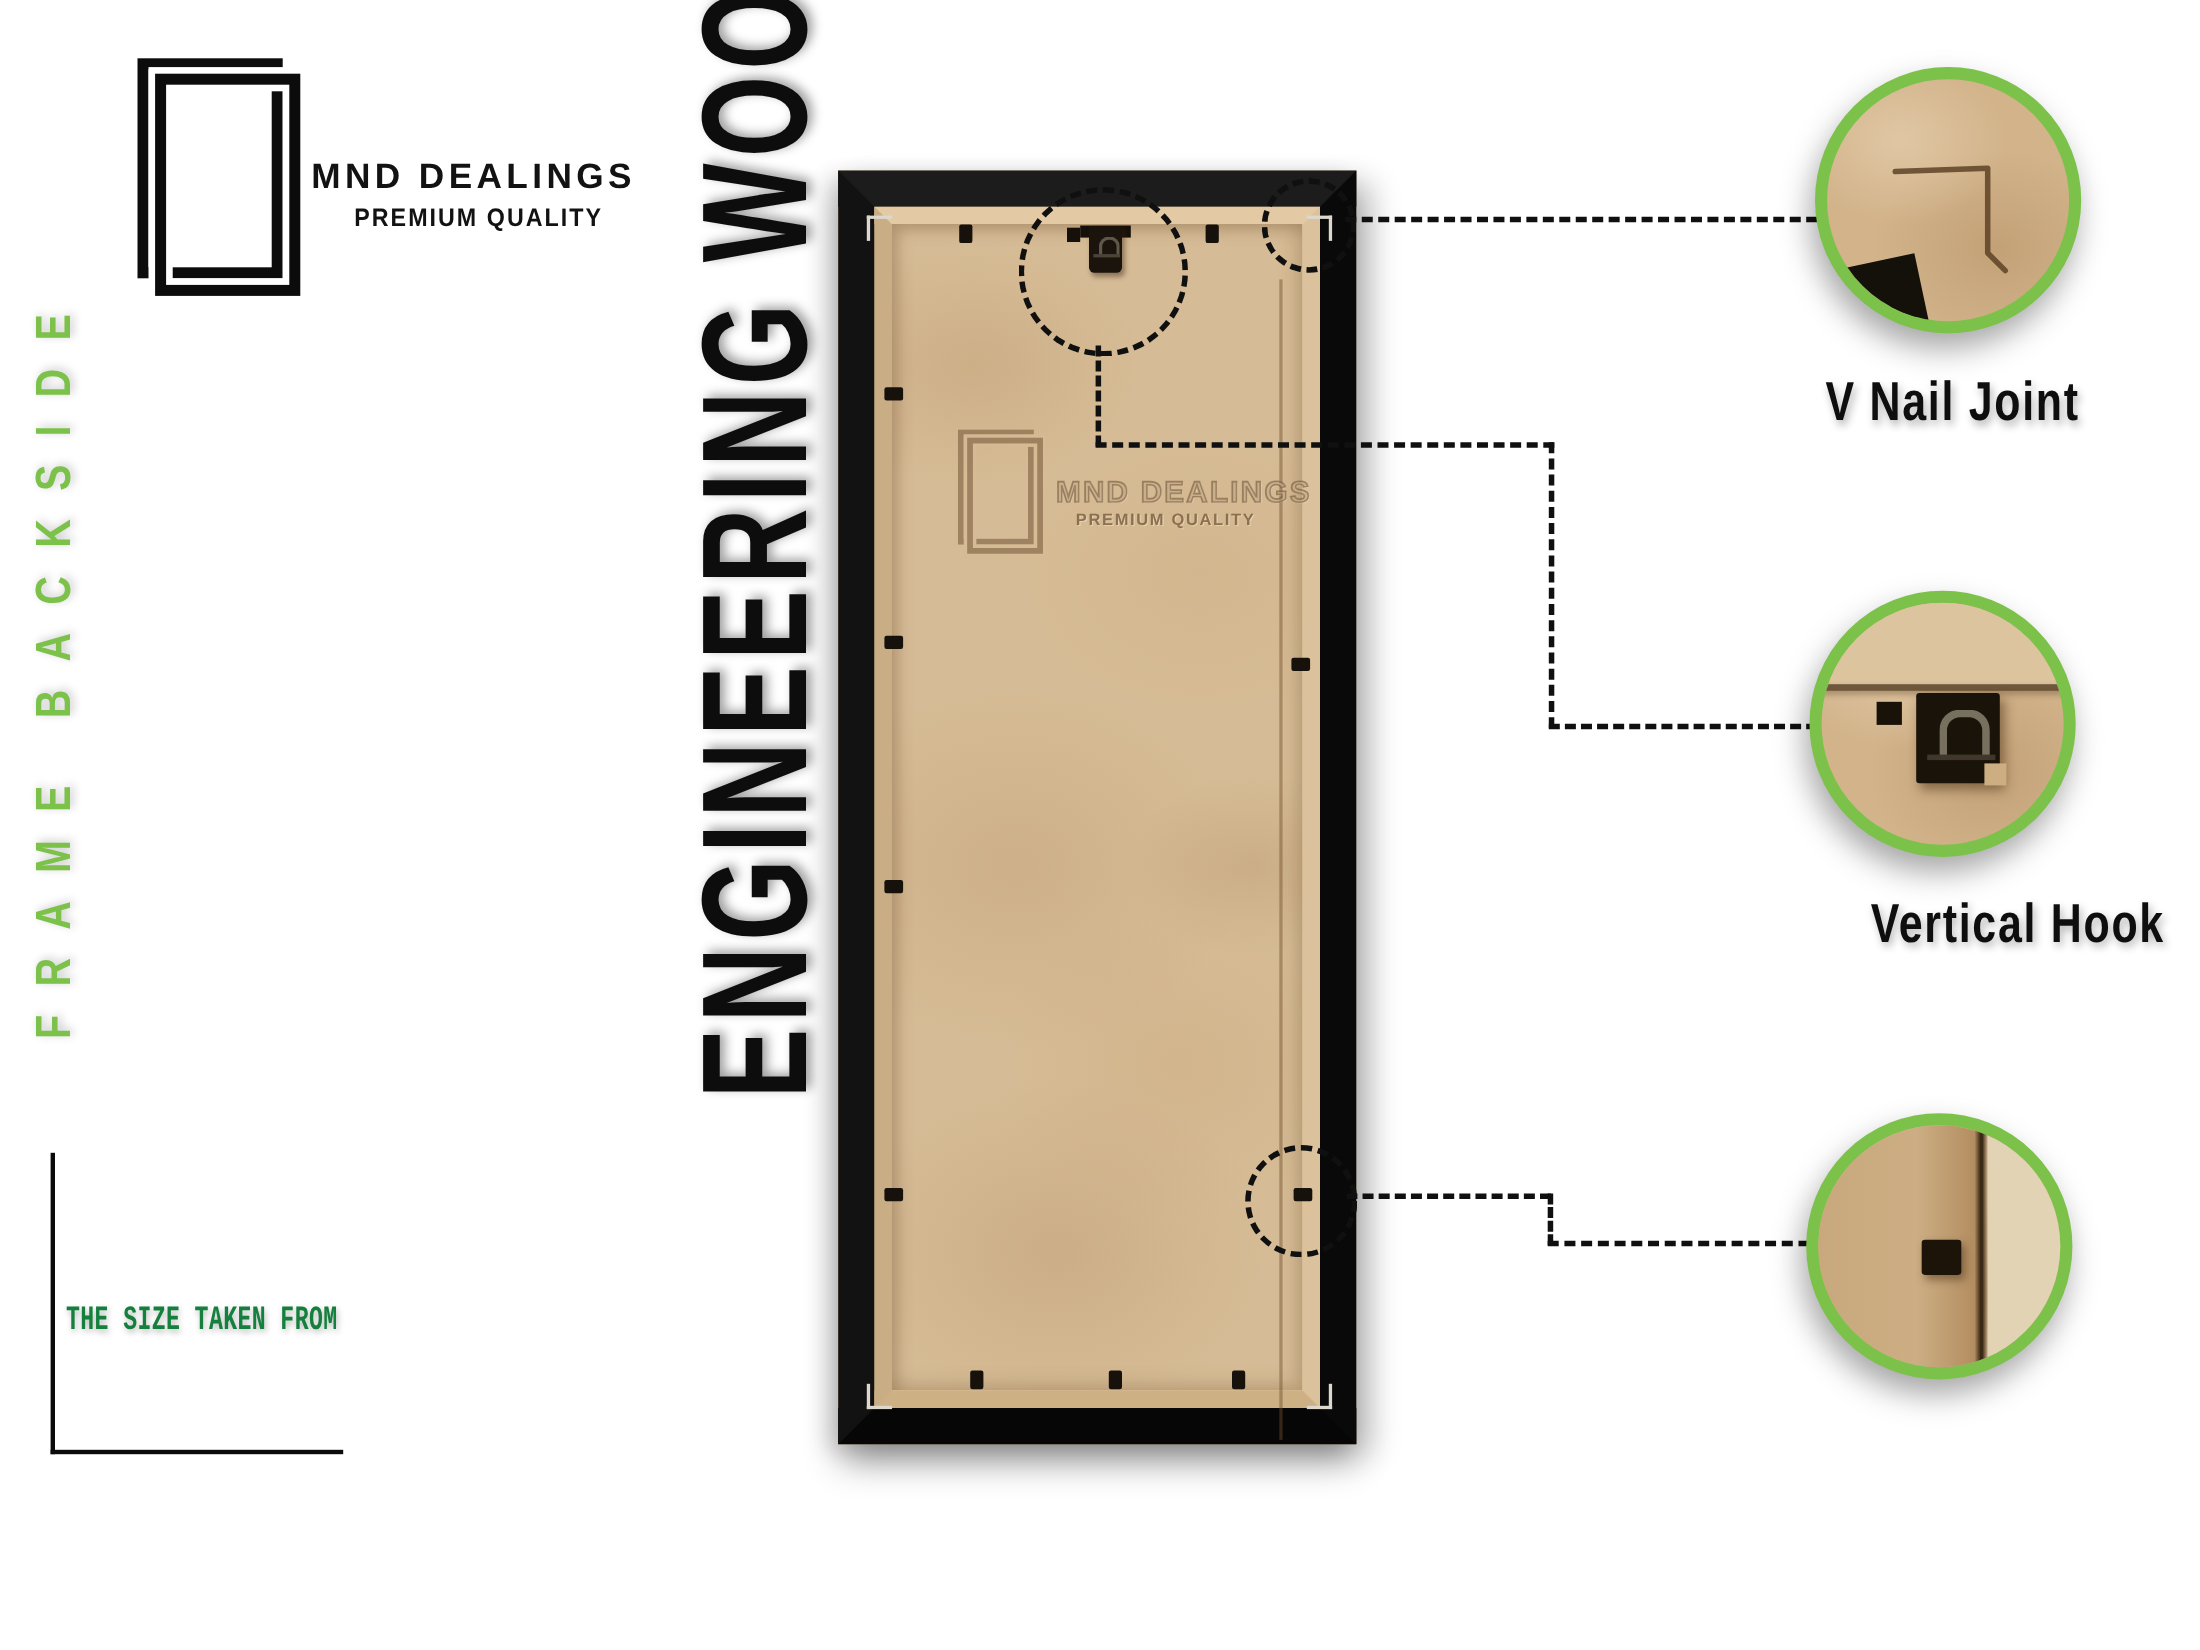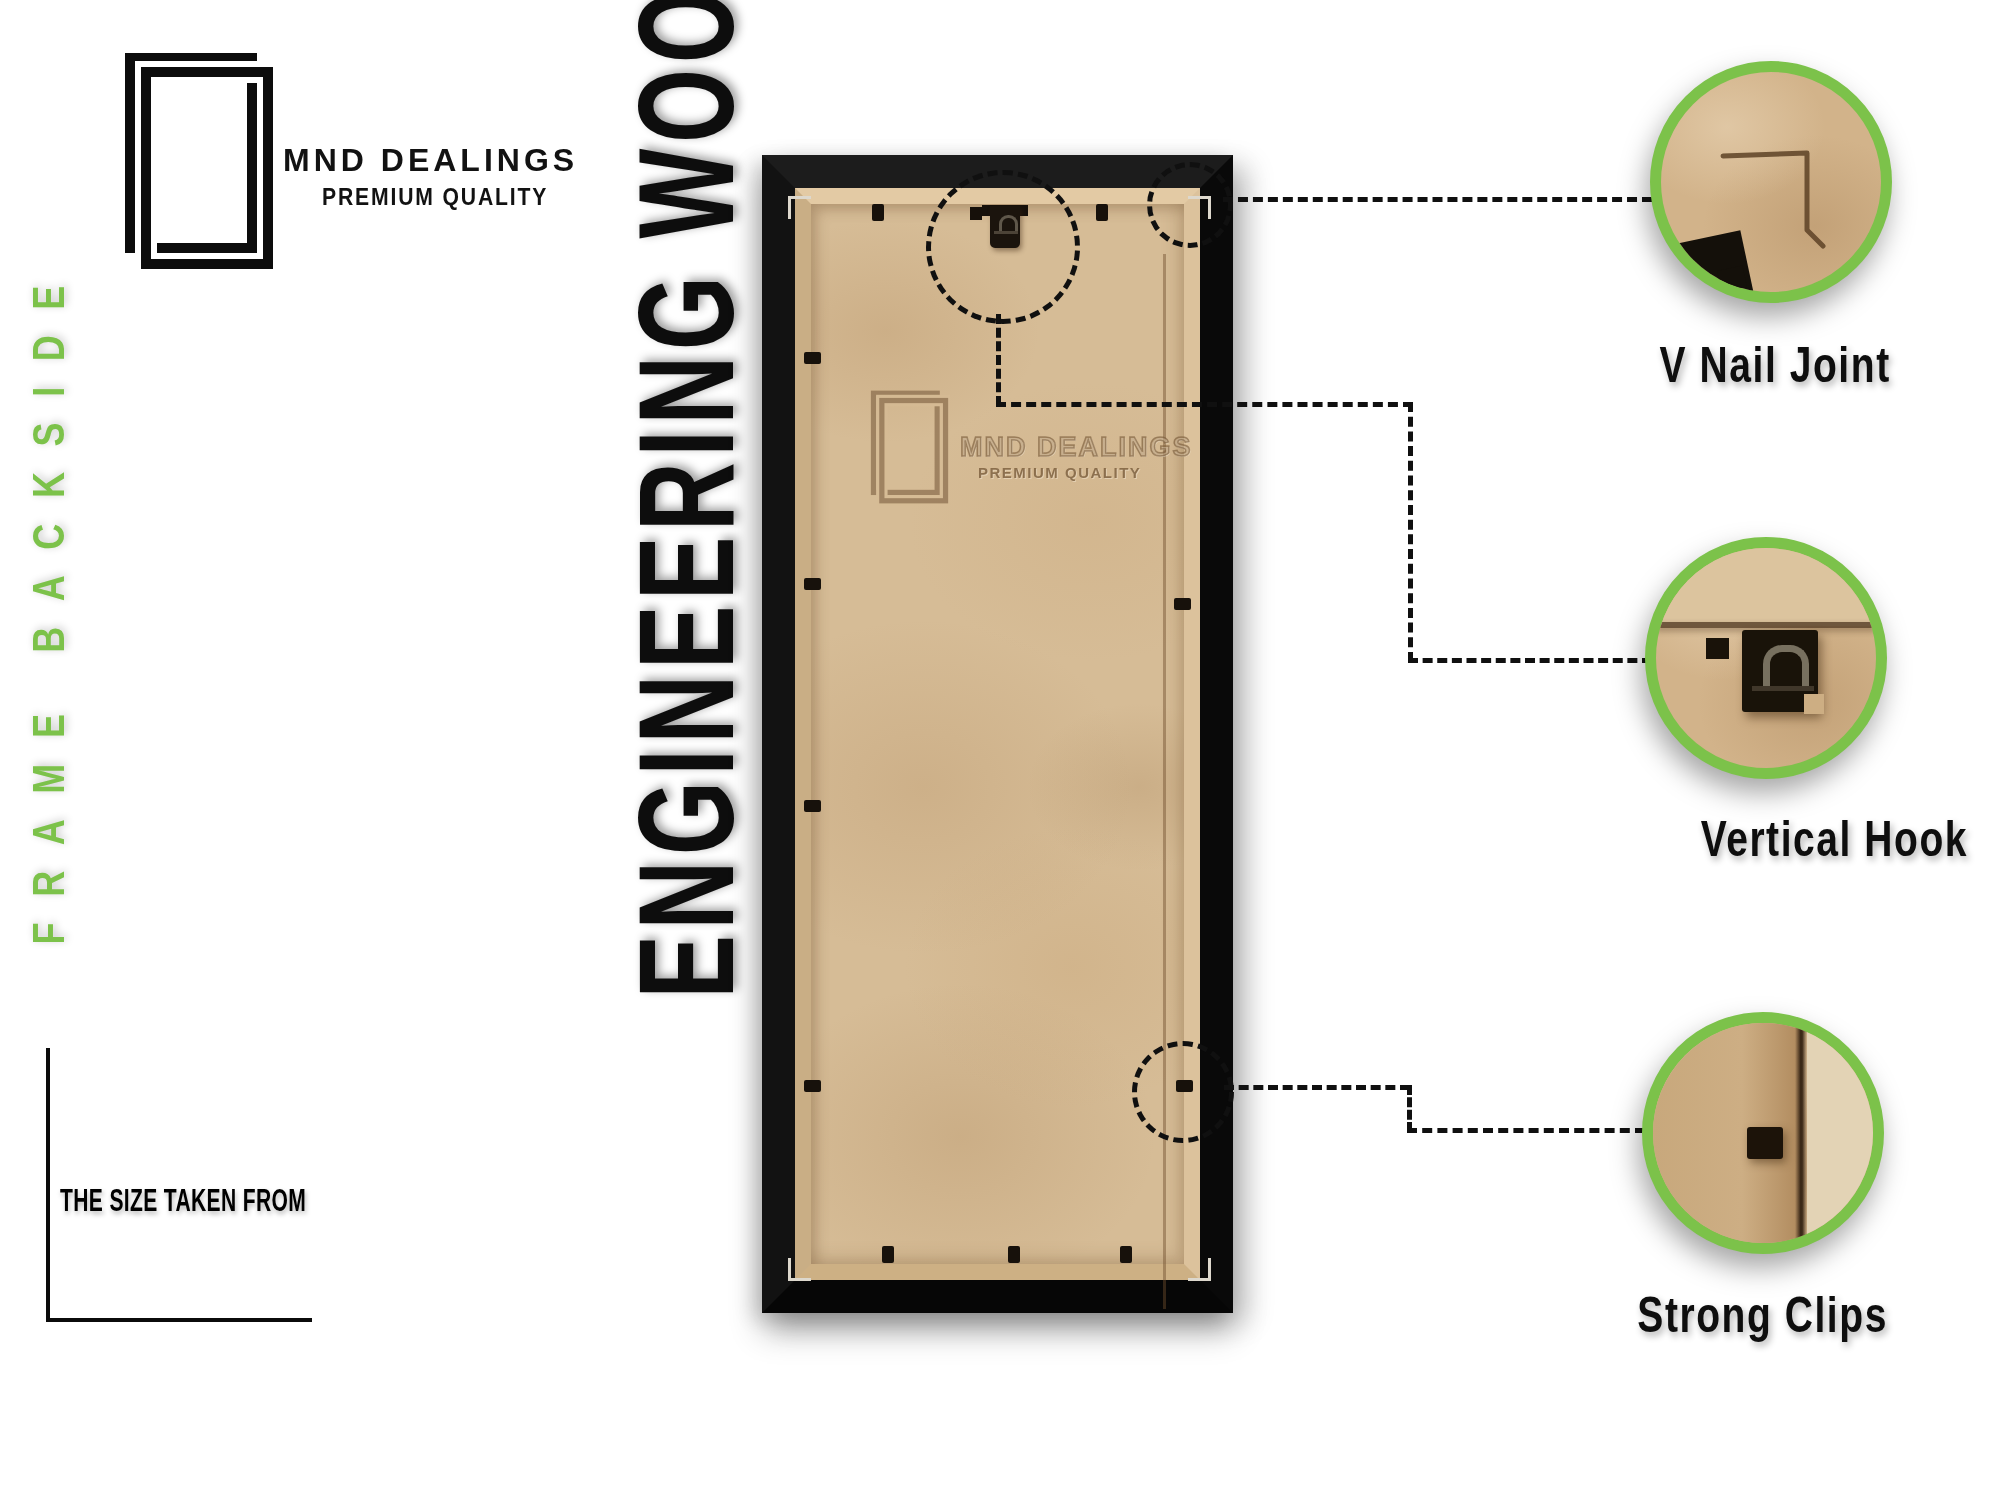--- a/index.html
+++ b/index.html
@@ -16,21 +16,21 @@
   
   .side-label{position:absolute;left:-331px;top:620px;width:760px;height:60px;
               transform:rotate(-90deg);text-align:center;line-height:60px;}
   .side-label span{display:inline-block;font-size:45px;font-weight:700;letter-spacing:32px;
               color:#7cc24a;transform:scaleX(.8);transform-origin:center;white-space:nowrap;
               text-shadow:2px 2px 10px rgba(0,0,0,.22);}
 
   
   .size-bracket{position:absolute;left:46px;top:1048px;width:262px;height:270px;
               border-left:4px solid #0b0b0b;border-bottom:4px solid #0b0b0b;}
-  .size-note{position:absolute;left:60px;top:1183px;color:#000000;}
+  .size-note{position:absolute;left:60px;top:1183px;color:#15803d;font-family:Liberation Mono, monospace;}
   .size-note .ln{height:45px;}
   .size-note .ln span{display:inline-block;font-size:31px;font-weight:700;letter-spacing:.5px;
               transform:scaleX(.68);transform-origin:left top;white-space:nowrap;
               text-shadow:2px 3px 7px rgba(0,0,0,.28);}
 
   
   .big-title{position:absolute;left:176px;top:667px;width:1020px;height:110px;
              transform:rotate(-90deg);text-align:center;line-height:110px;}
   .big-title span{display:inline-block;font-size:136px;font-weight:700;letter-spacing:8px;
              color:#0d0d0d;transform:scaleX(.7);transform-origin:center;white-space:nowrap;
@@ -227,17 +227,14 @@
     <span>Vertical Hook</span>
   </div>
 
   <div class="callout" style="left:1642px;top:1012px;">
     <div class="tex"></div>
     <div class="c3-left"></div>
     <div class="c3-groove"></div>
     <div class="c3-right"></div>
     <div class="c3-clip"></div>
   </div>
-  <div class="callout-label" style="left:1533px;top:1286px;">
-    <span>Strong Clips</span>
-  </div>
 
 </div>
 
 </body></html>

